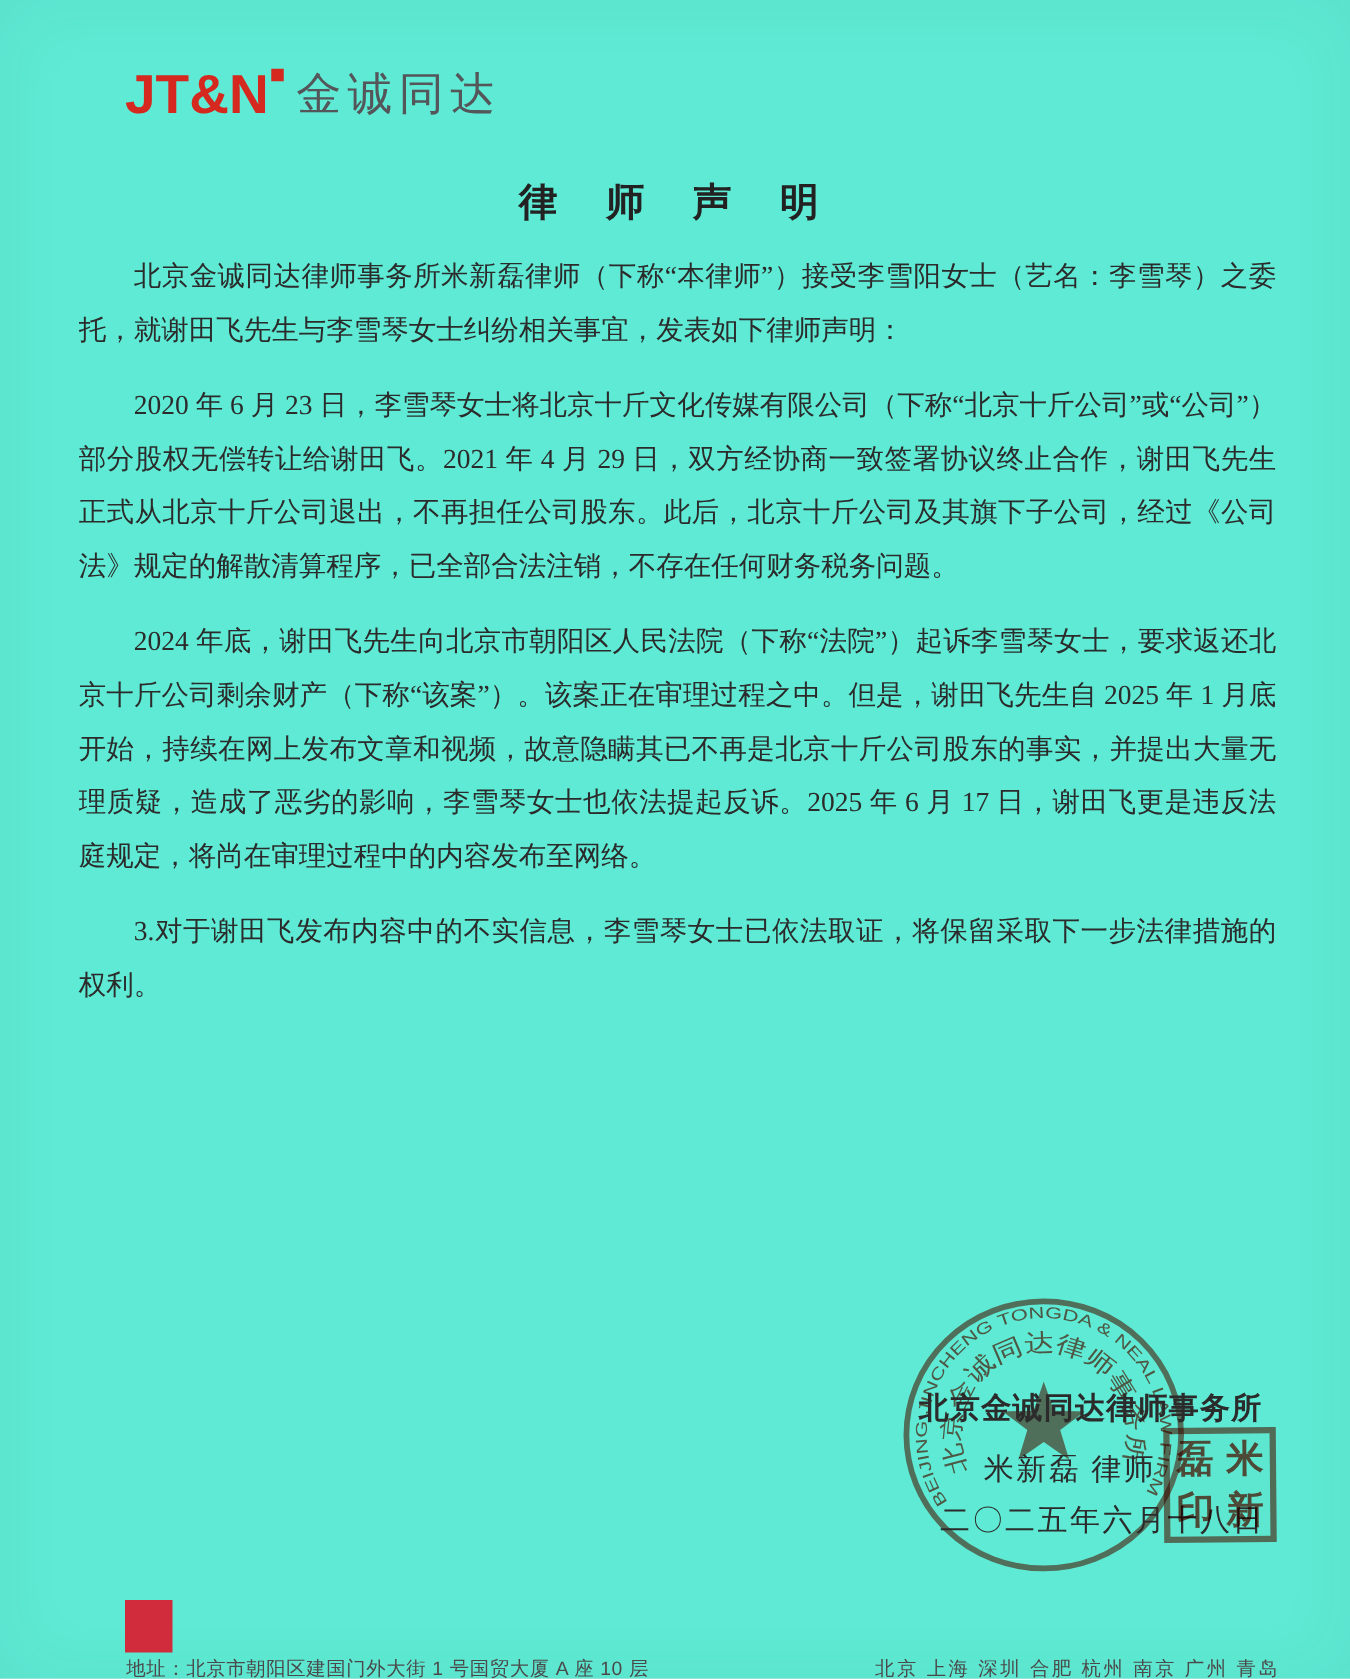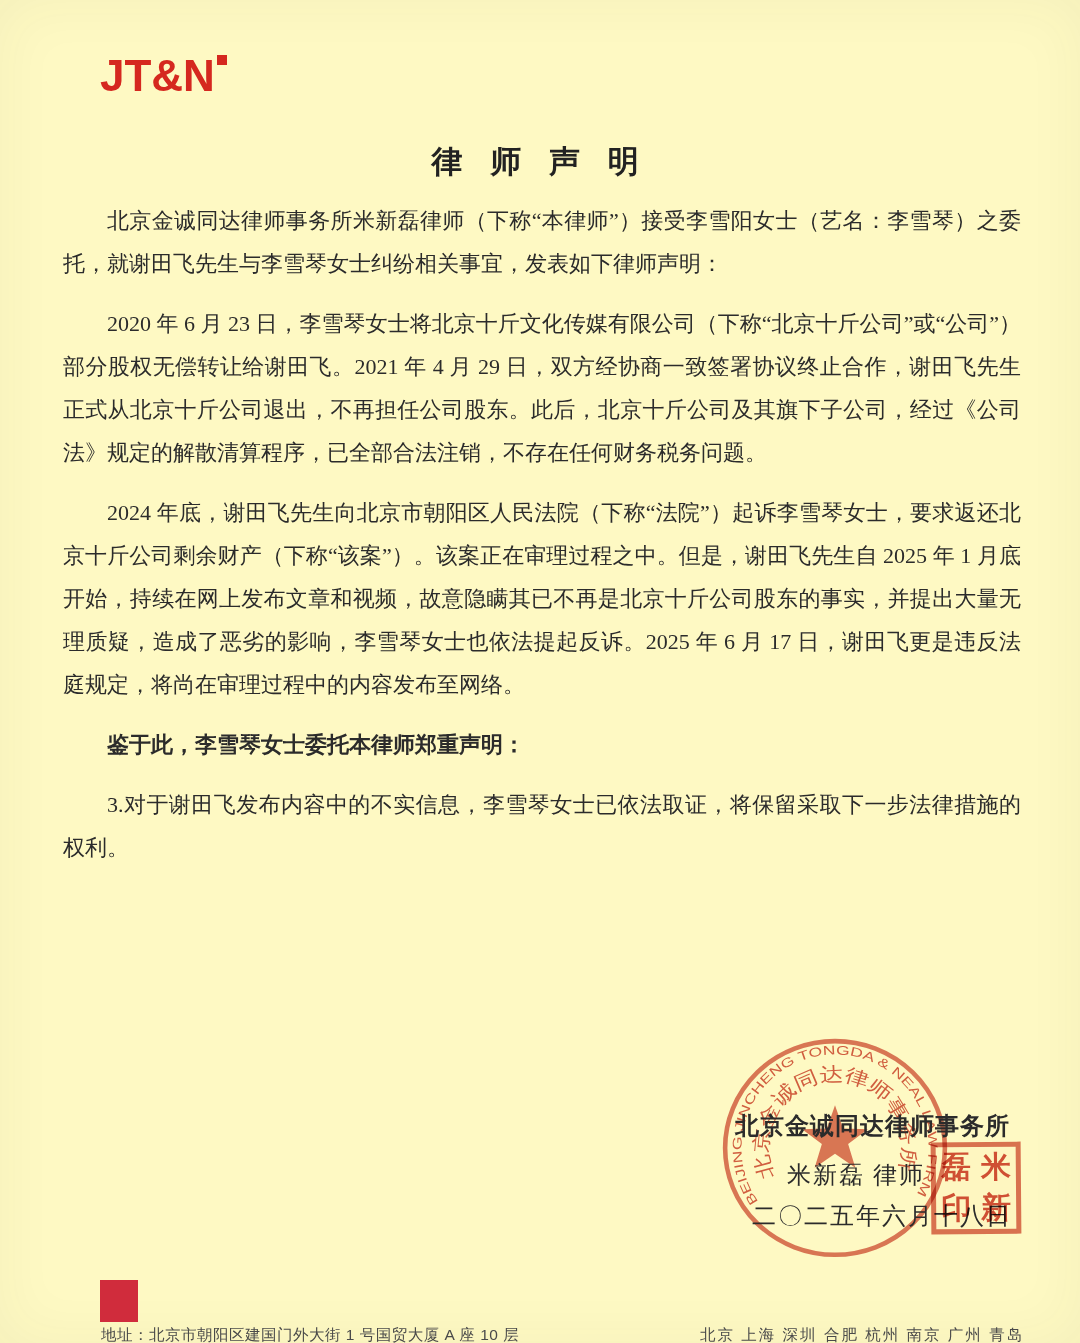--- a/index.html
+++ b/index.html
@@ -1,21 +1,21 @@
 <!DOCTYPE html>
 <html lang="zh"><head>
 <meta charset="utf-8">
 <style>
   * { margin:0; padding:0; box-sizing:border-box; }
   html,body { background:#e8e7e5; }
   .page {
     position:relative;
     width:1080px; height:1343px;
     margin:0 auto;
-    background:#fef9c3;
+    background:#5eead4;
     overflow:hidden;
     color:#2b2b2b;
     font-family:"Liberation Serif","DejaVu Serif",serif;
     box-shadow: inset 0 0 60px rgba(60,50,40,0.05);
   }
 
   
   .logo { position:absolute; left:100px; top:54px; display:flex; align-items:flex-start; }
   .logo-latin {
     color:#d5281f; font-family:"Liberation Sans","DejaVu Sans",sans-serif;
@@ -23,21 +23,21 @@
   }
   .logo-sq { display:inline-block; width:10px; height:10px; background:#d5281f; margin-left:2px; margin-top:1px; }
   .logo-cn {
     color:#54565a; font-size:36px; line-height:1.15; margin-left:10px;
     letter-spacing:5px; font-family:"Liberation Sans","DejaVu Sans",sans-serif; font-weight:500;
   }
 
   
   .title {
     position:absolute; top:141px; left:0; width:100%;
-    text-align:center; font-size:31px; font-weight:bold; letter-spacing:10px; color:#222;
+    text-align:center; font-size:31px; font-weight:bold; letter-spacing:10px; color:#222;font-family:Liberation Mono, monospace;
   }
 
   
   .content {
     position:absolute; left:63px; top:199px; width:958px;
     font-size:22px; line-height:43px; text-align:justify;
   }
   .para { text-indent:2em; margin-bottom:17px; }
   .para-bold { font-weight:bold; }
   .closing { text-indent:2em; margin-top:2px; }
@@ -75,29 +75,29 @@
     font-family:"Liberation Sans","DejaVu Sans",sans-serif; letter-spacing:2px; }
 </style>
 </head>
 <body>
 
 <div class="page">
 
   <div class="logo">
     <span class="logo-latin">JT&amp;N</span>
     <span class="logo-sq"></span>
+    <span class="logo-cn">金诚同达</span>
   </div>
 
   <div class="title">律 师 声 明</div>
 
   <div class="content">
     <p class="para">北京金诚同达律师事务所米新磊律师（下称“本律师”）接受李雪阳女士（艺名：李雪琴）之委托，就谢田飞先生与李雪琴女士纠纷相关事宜，发表如下律师声明：</p>
     <p class="para">2020 年 6 月 23 日，李雪琴女士将北京十斤文化传媒有限公司（下称“北京十斤公司”或“公司”）部分股权无偿转让给谢田飞。2021 年 4 月 29 日，双方经协商一致签署协议终止合作，谢田飞先生正式从北京十斤公司退出，不再担任公司股东。此后，北京十斤公司及其旗下子公司，经过《公司法》规定的解散清算程序，已全部合法注销，不存在任何财务税务问题。</p>
     <p class="para">2024 年底，谢田飞先生向北京市朝阳区人民法院（下称“法院”）起诉李雪琴女士，要求返还北京十斤公司剩余财产（下称“该案”）。该案正在审理过程之中。但是，谢田飞先生自 2025 年 1 月底开始，持续在网上发布文章和视频，故意隐瞒其已不再是北京十斤公司股东的事实，并提出大量无理质疑，造成了恶劣的影响，李雪琴女士也依法提起反诉。2025 年 6 月 17 日，谢田飞更是违反法庭规定，将尚在审理过程中的内容发布至网络。</p>
-    <p class="para para-bold">鉴于此，李雪琴女士委托本律师郑重声明：</p>
     <p class="para">3.对于谢田飞发布内容中的不实信息，李雪琴女士已依法取证，将保留采取下一步法律措施的权利。</p>
   </div>
 
   <div class="seal-round">
     <svg viewBox="0 0 230 230" xmlns="http://www.w3.org/2000/svg">
       <defs>
         <path id="arcEn" d="M 39.6 164.8 A 92 92 0 1 1 190.4 164.8" fill="none"></path>
         <path id="arcCn" d="M 55.2 139.9 A 66 66 0 1 1 174.8 139.9" fill="none"></path>
       </defs>
       <ellipse cx="115" cy="112" rx="108" ry="105" fill="none" stroke="#cb4a3a" stroke-width="4.5" opacity=".85"></ellipse>

